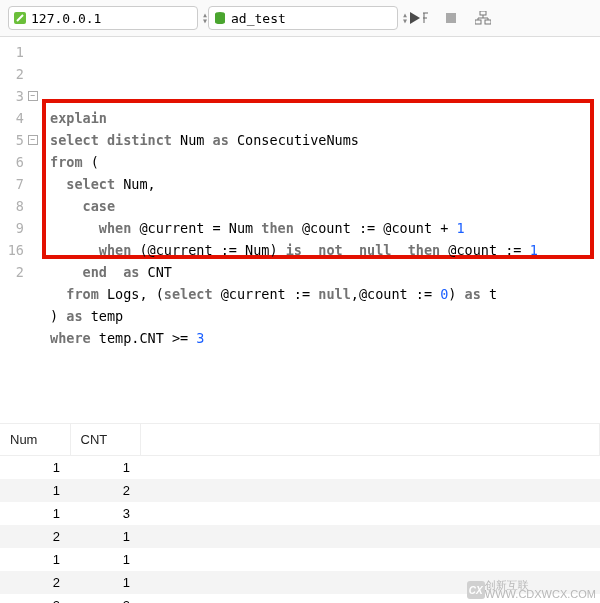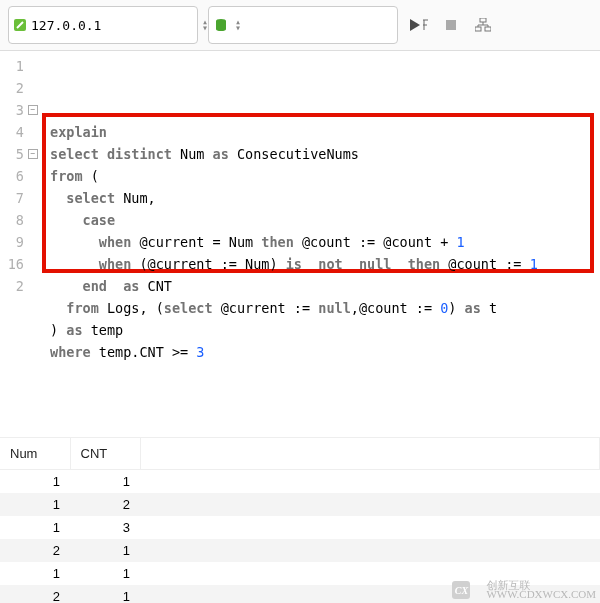--- a/index.html
+++ b/index.html
@@ -1,19 +1,19 @@
 <!DOCTYPE html>
 <html><head>
 <meta charset="utf-8">
 <style>
   * { box-sizing: border-box; margin: 0; padding: 0; }
   html, body { width: 600px; height: 603px; overflow: hidden; font-family: -apple-system, BlinkMacSystemFont, "Segoe UI", Menlo, monospace; font-size: 13px; background: #fff; }
 
   .toolbar { display: flex; align-items: center; gap: 10px; padding: 6px 8px; border-bottom: 1px solid #ddd; background: #fafafa; }
-  .combo { display: inline-flex; align-items: center; border: 1px solid #ccc; border-radius: 4px; background: #fff; height: 38px; padding: 0 4px; }
+  .combo { display: inline-flex; align-items: center; border: 1px solid #ccc; border-radius: 4px; background: #fff; height: 24px; padding: 0 4px; }
   .combo-conn { width: 190px; }
   .combo-db { width: 190px; }
   .combo .icon-box { width: 16px; height: 16px; display: inline-flex; align-items: center; justify-content: center; margin-right: 4px; }
   .combo input { border: none; outline: none; flex: 1; font-size: 13px; background: transparent; font-family: inherit; }
   .combo .chev { color: #888; font-size: 10px; padding: 0 2px; display: inline-flex; flex-direction: column; line-height: 6px; }
 
   .ctrlbtn { width: 22px; height: 22px; display: inline-flex; align-items: center; justify-content: center; color: #777; }
   .play svg polygon { fill: #4a4a4a; }
   .stop svg rect { fill: #aaa; }
 
@@ -37,21 +37,21 @@
   .emptyband { height: 70px; }
 
   
   .results { border-top: 1px solid #eee; }
   .results table { border-collapse: collapse; width: 100%; font-family: -apple-system,Arial,sans-serif; font-size: 13px; }
   .results th { text-align: left; font-weight: 400; padding: 8px 10px; border-right: 1px solid #eee; border-bottom: 1px solid #eee; color: #222; }
   .results td { text-align: right; padding: 4px 10px; width: 70px; }
   .results tr.stripe { background: #f4f4f4; }
   .results td.sp { width:auto; }
 
-  .watermark { position: fixed; right: 4px; bottom: 4px; display: flex; align-items: center; gap: 16px; color: #b8b8b8; font-size: 11px; font-family: Liberation Serif, serif; }
+  .watermark { position: fixed; right: 4px; bottom: 4px; display: flex; align-items: center; gap: 0; color: #b8b8b8; font-size: 11px; font-family: Liberation Sans, sans-serif; }
   .wm-badge { width: 18px; height: 18px; border-radius: 3px; background: #d0d0d0; display: inline-flex; align-items: center; justify-content: center; color: #fff; font-weight: bold; font-size: 10px; font-style: italic; }
   .wm-text { display:flex; flex-direction:column; line-height:9px; font-size:11px; }
 </style>
 </head>
 <body>
 
 <div class="toolbar">
   <div class="combo combo-conn">
     <span class="icon-box">
       <svg width="14" height="14" viewBox="0 0 14 14">
@@ -63,20 +63,21 @@
     <span class="chev">▴<br>▾</span>
   </div>
 
   <div class="combo combo-db">
     <span class="icon-box">
       <svg width="14" height="14" viewBox="0 0 14 14">
           <ellipse cx="7" cy="3" rx="5" ry="2" fill="#4aa52f"></ellipse>
           <path d="M2 3 v8 a5 2 0 0 0 10 0 v-8" fill="#4aa52f"></path>
         </svg>
     </span>
+    <input value="ad_test" style="">
     <span class="chev">▴<br>▾</span>
   </div>
 
   <div class="ctrlbtn play">
     <svg width="14" height="14" viewBox="0 0 14 14">
         <polygon points="2,1 12,7 2,13"></polygon>
       </svg>
     <svg width="8" height="14" viewBox="0 0 8 14">
         <line x1="2" y1="2" x2="2" y2="12" stroke="#666"></line>
         <line x1="1" y1="2" x2="6" y2="2" stroke="#666"></line>

